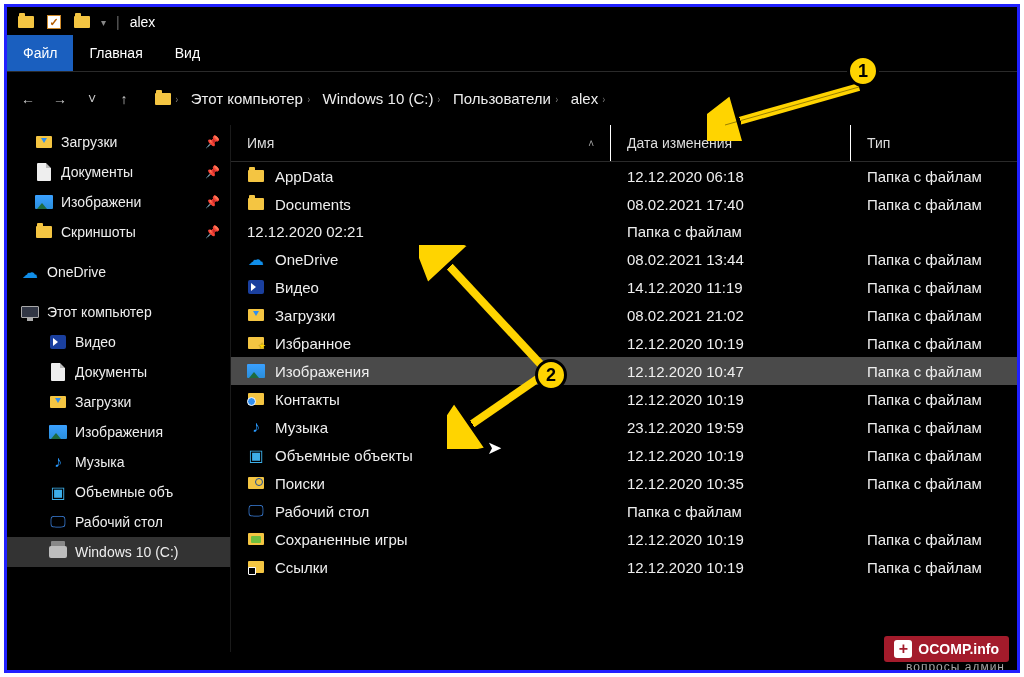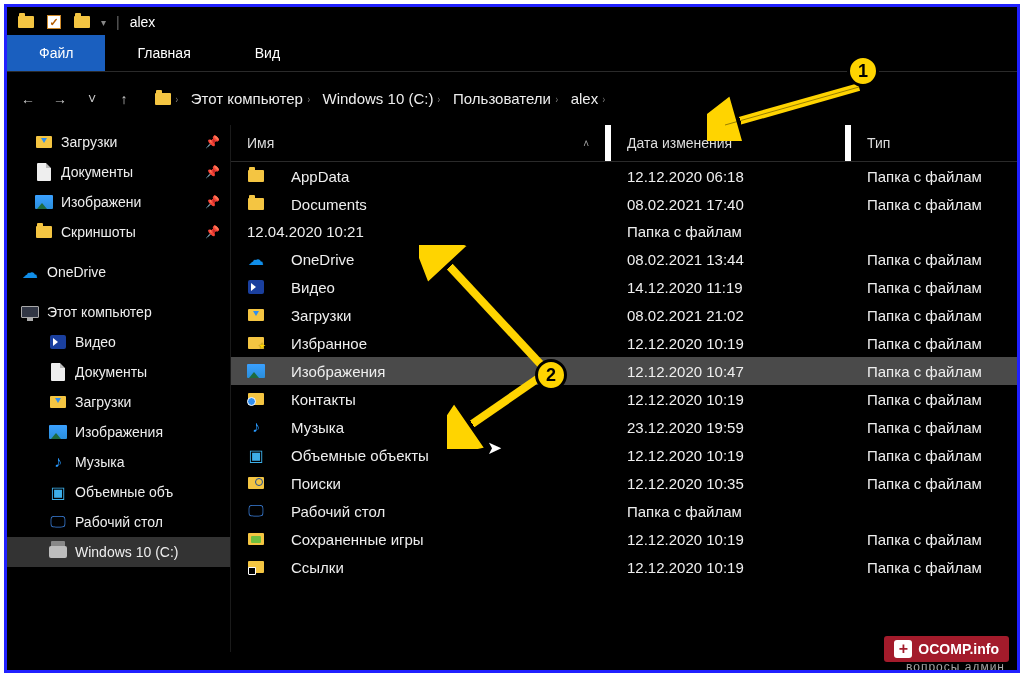--- a/index.html
+++ b/index.html
@@ -29,21 +29,21 @@
   }
   .folder-glyph::before {
     content:""; position:absolute; top:-3px; left:1px; width:6px; height:3px; background:#f4c542;
     border-radius:1px 1px 0 0;
   }
   .sep { color:#666; }
   .ribbon {
     display:flex; align-items:center; padding: 0 0 0 0;
   }
   .ribbon-tab {
-    padding: 10px 32px;
+    padding: 10px 16px;
     color:#fff; font-size:14px;
     cursor:pointer;
   }
   .ribbon-tab.active { background:#1a5fbf; }
   .navbar {
     display:flex; align-items:center;
     padding: 12px 10px;
     gap: 10px; color:#fff;
     border-top: 1px solid #2a2a2a;
   }
@@ -86,34 +86,34 @@
   .content {
     flex:1; color:#fff; font-size:15px; overflow:hidden;
   }
   .cheader {
     display:grid;
     grid-template-columns: 380px 240px 180px;
     border-bottom: 1px solid #2a2a2a;
   }
   .cheader .cell {
     padding: 10px 16px; color:#ddd; font-size:14px;
-    border-right: 6px solid #ffffff;
+    border-right: 1px solid #ffffff;
     display:flex; align-items:center; gap:6px;
     cursor:pointer;
     text-align:right;
   }
   .sort-caret { font-size:10px; color:#aaa; }
   .rows { }
   .row {
     display:grid;
     grid-template-columns: 380px 240px 180px;
     cursor:pointer;
   }
   .row.selected { background:#4a4a4a; }
-  .row .cell { padding: 5px 16px; display:flex; align-items:center; gap:26px;
+  .row .cell { padding: 5px 16px; display:flex; align-items:center; gap:10px;
     white-space:nowrap; overflow:hidden; font-size:15px; color:#eee;}
   .ficon { width: 18px; height:18px; display:flex; align-items:center; justify-content:center; flex-shrink:0;}
   .pic-glyph {
     width:18px; height:14px; background:linear-gradient(#3aa0ff,#2a8edb);
     border-radius:1px; position:relative; overflow:hidden;
   }
   .pic-glyph::after {
     content:""; position:absolute; bottom:0; left:2px; width:0;height:0;
     border-left:5px solid transparent; border-right:5px solid transparent;
     border-bottom:6px solid #1e6b3f;
@@ -348,21 +348,21 @@
             <div class="cell">
               <span class="ficon">
                 <span class="folder-glyph"></span>
               </span>
               <span>Documents</span>
             </div>
             <div class="cell">08.02.2021 17:40</div>
             <div class="cell">Папка с файлам</div>
           </div>
           <div class="row">
-            <div class="cell">12.04.2020 10:21</div>
+            <div class="cell">12.12.2020 02:21</div>
             <div class="cell">Папка с файлам</div>
           </div>
           <div class="row">
             <div class="cell">
               <span class="ficon">
                 <span class="onedrive-glyph">☁</span>
               </span>
               <span>OneDrive</span>
             </div>
             <div class="cell">08.02.2021 13:44</div>

